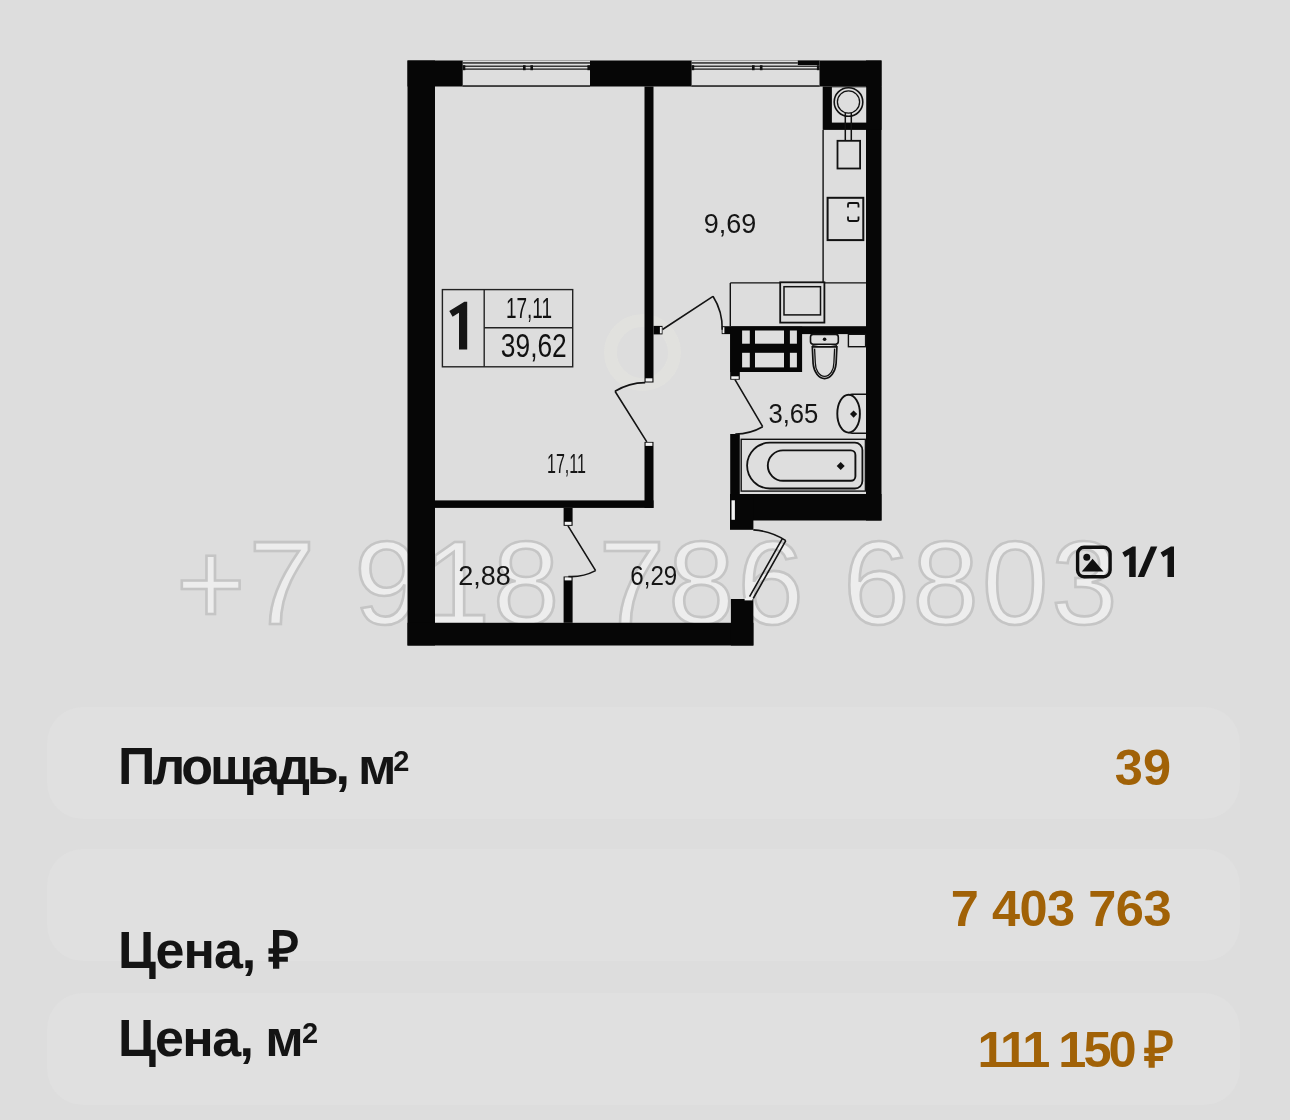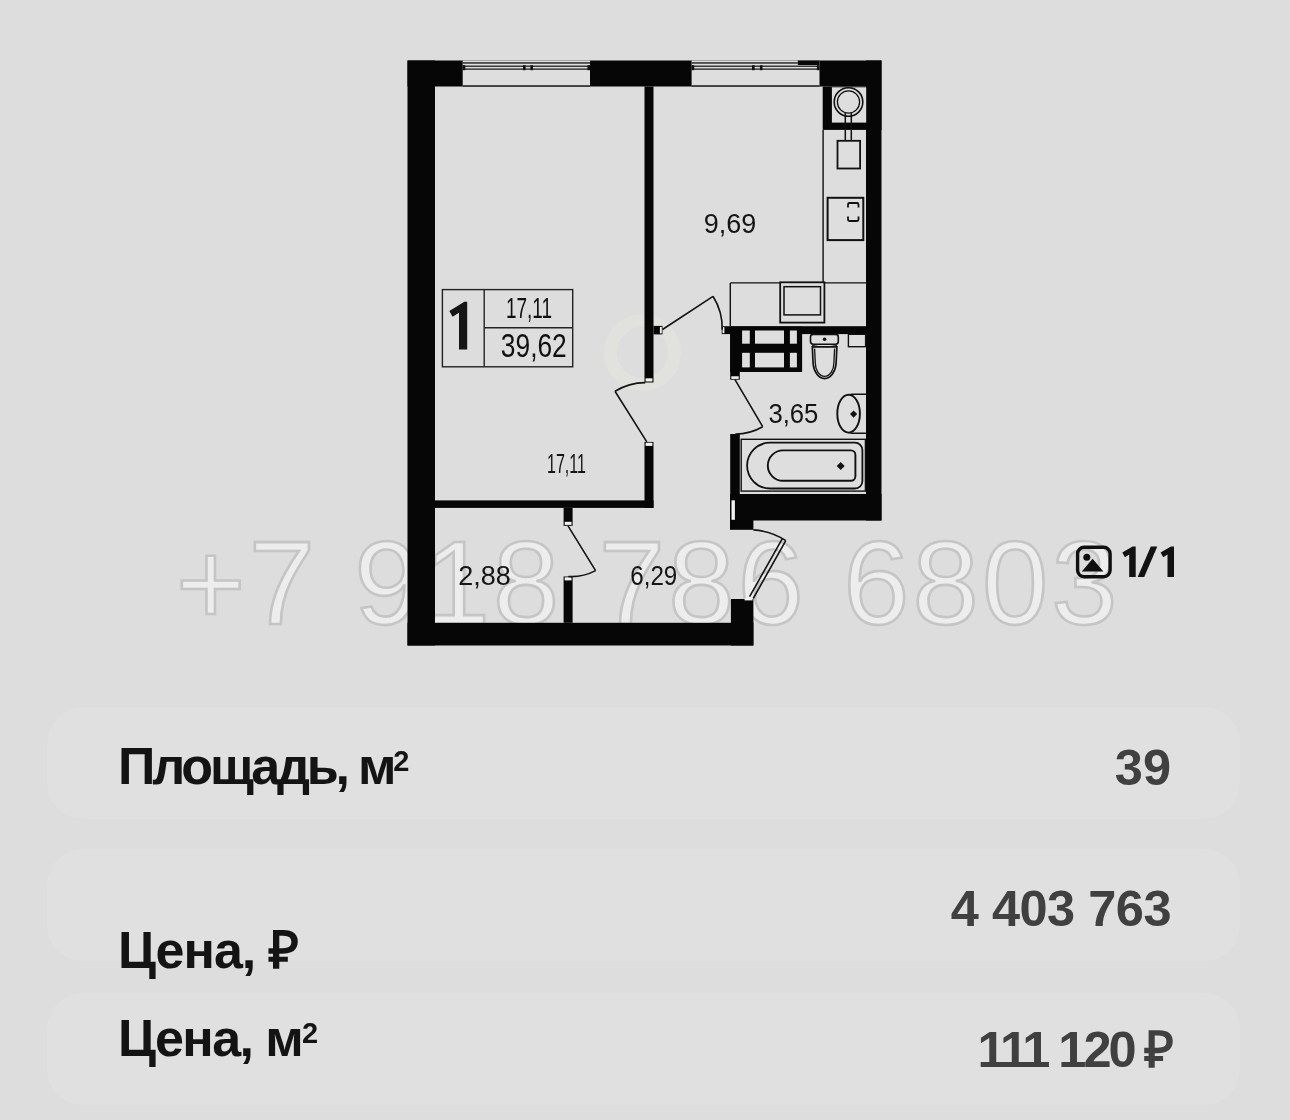--- a/index.html
+++ b/index.html
@@ -2,21 +2,21 @@
 <html><head>
 <meta charset="utf-8">
 <style>
   html,body{margin:0;padding:0;}
   body{width:1290px;height:1120px;background:#dddddd;font-family:"Liberation Sans",sans-serif;position:relative;overflow:hidden;}
   .abs{position:absolute;}
   .wm{position:absolute;left:176px;top:523px;font-size:119px;line-height:1;letter-spacing:3.2px;
       color:#ededed;-webkit-text-stroke:2.6px #c5c5c5;white-space:nowrap;}
   .card{position:absolute;left:47px;width:1193px;height:112px;background:#e0e0e0;border-radius:36px;}
   .lbl{position:absolute;left:118px;font-size:52px;font-weight:bold;color:#141414;line-height:1;white-space:nowrap;}
-  .val{position:absolute;right:119px;font-size:50.5px;font-weight:bold;color:#404040;line-height:1;white-space:nowrap;}
+  .val{position:absolute;right:119px;font-size:50.5px;font-weight:bold;color:#a16207;line-height:1;white-space:nowrap;}
   .lbl sup{font-size:29px;vertical-align:baseline;position:relative;top:-13px;letter-spacing:0;}
 </style>
 </head>
 <body>
 
 <div class="abs" style="left:604px;top:314px;width:51px;height:51px;border-radius:50%;border:13px solid rgba(246,246,228,0.16);"></div>
 
 <div class="wm">+7 918 786 6803</div>
 
 <svg class="abs" style="left:0;top:0" width="1290" height="1120" viewBox="0 0 1290 1120">
@@ -200,17 +200,17 @@
 <div class="card" style="top:849px"></div>
 
 <div class="card" style="top:993px"></div>
 
 <div class="lbl" style="top:740px;letter-spacing:-3.2px">Площадь, м<sup>2</sup></div>
 
 <div class="val" style="top:743.2px">39</div>
 
 <div class="lbl" style="top:924px;letter-spacing:-1px">Цена, ₽</div>
 
-<div class="val" style="top:883.8px;letter-spacing:-0.5px">4 403 763</div>
+<div class="val" style="top:883.8px;letter-spacing:-0.5px">7 403 763</div>
 
 <div class="lbl" style="top:1012px;letter-spacing:-1.6px">Цена, м<sup>2</sup></div>
 
-<div class="val" style="top:1024.9px;letter-spacing:-3px">111 120 ₽</div>
+<div class="val" style="top:1024.9px;letter-spacing:-3px">111 150 ₽</div>
 
 </body></html>

